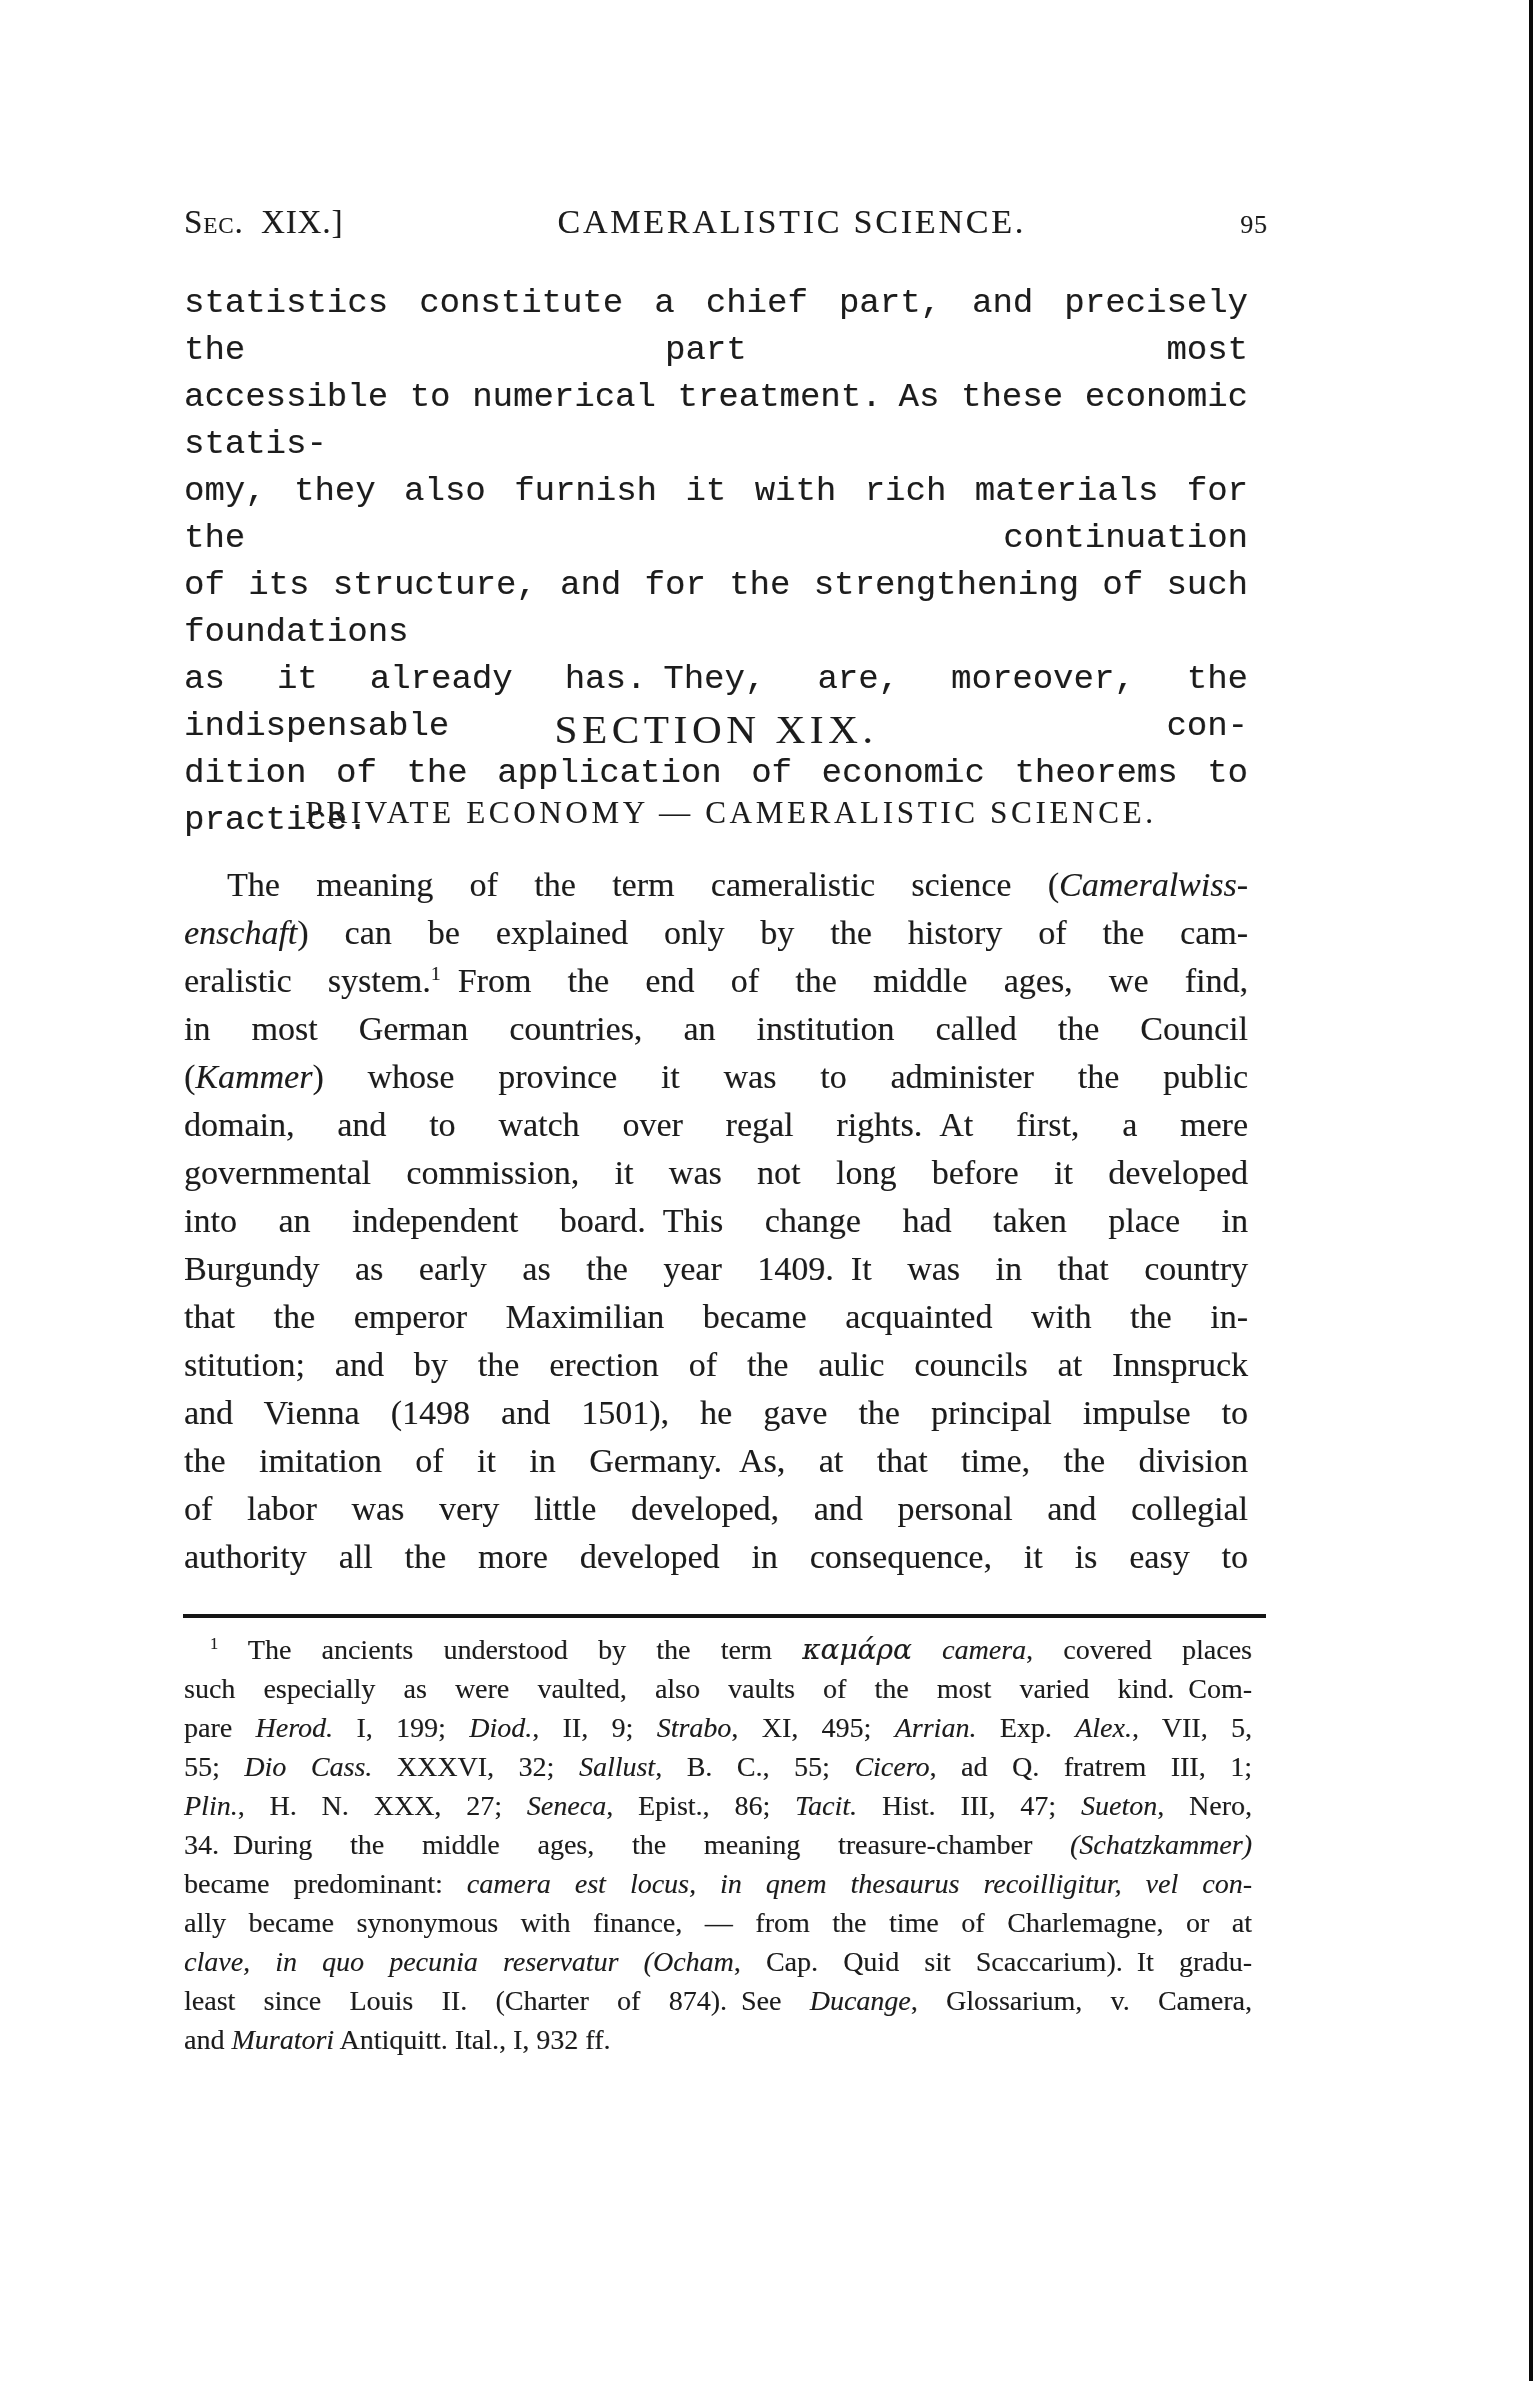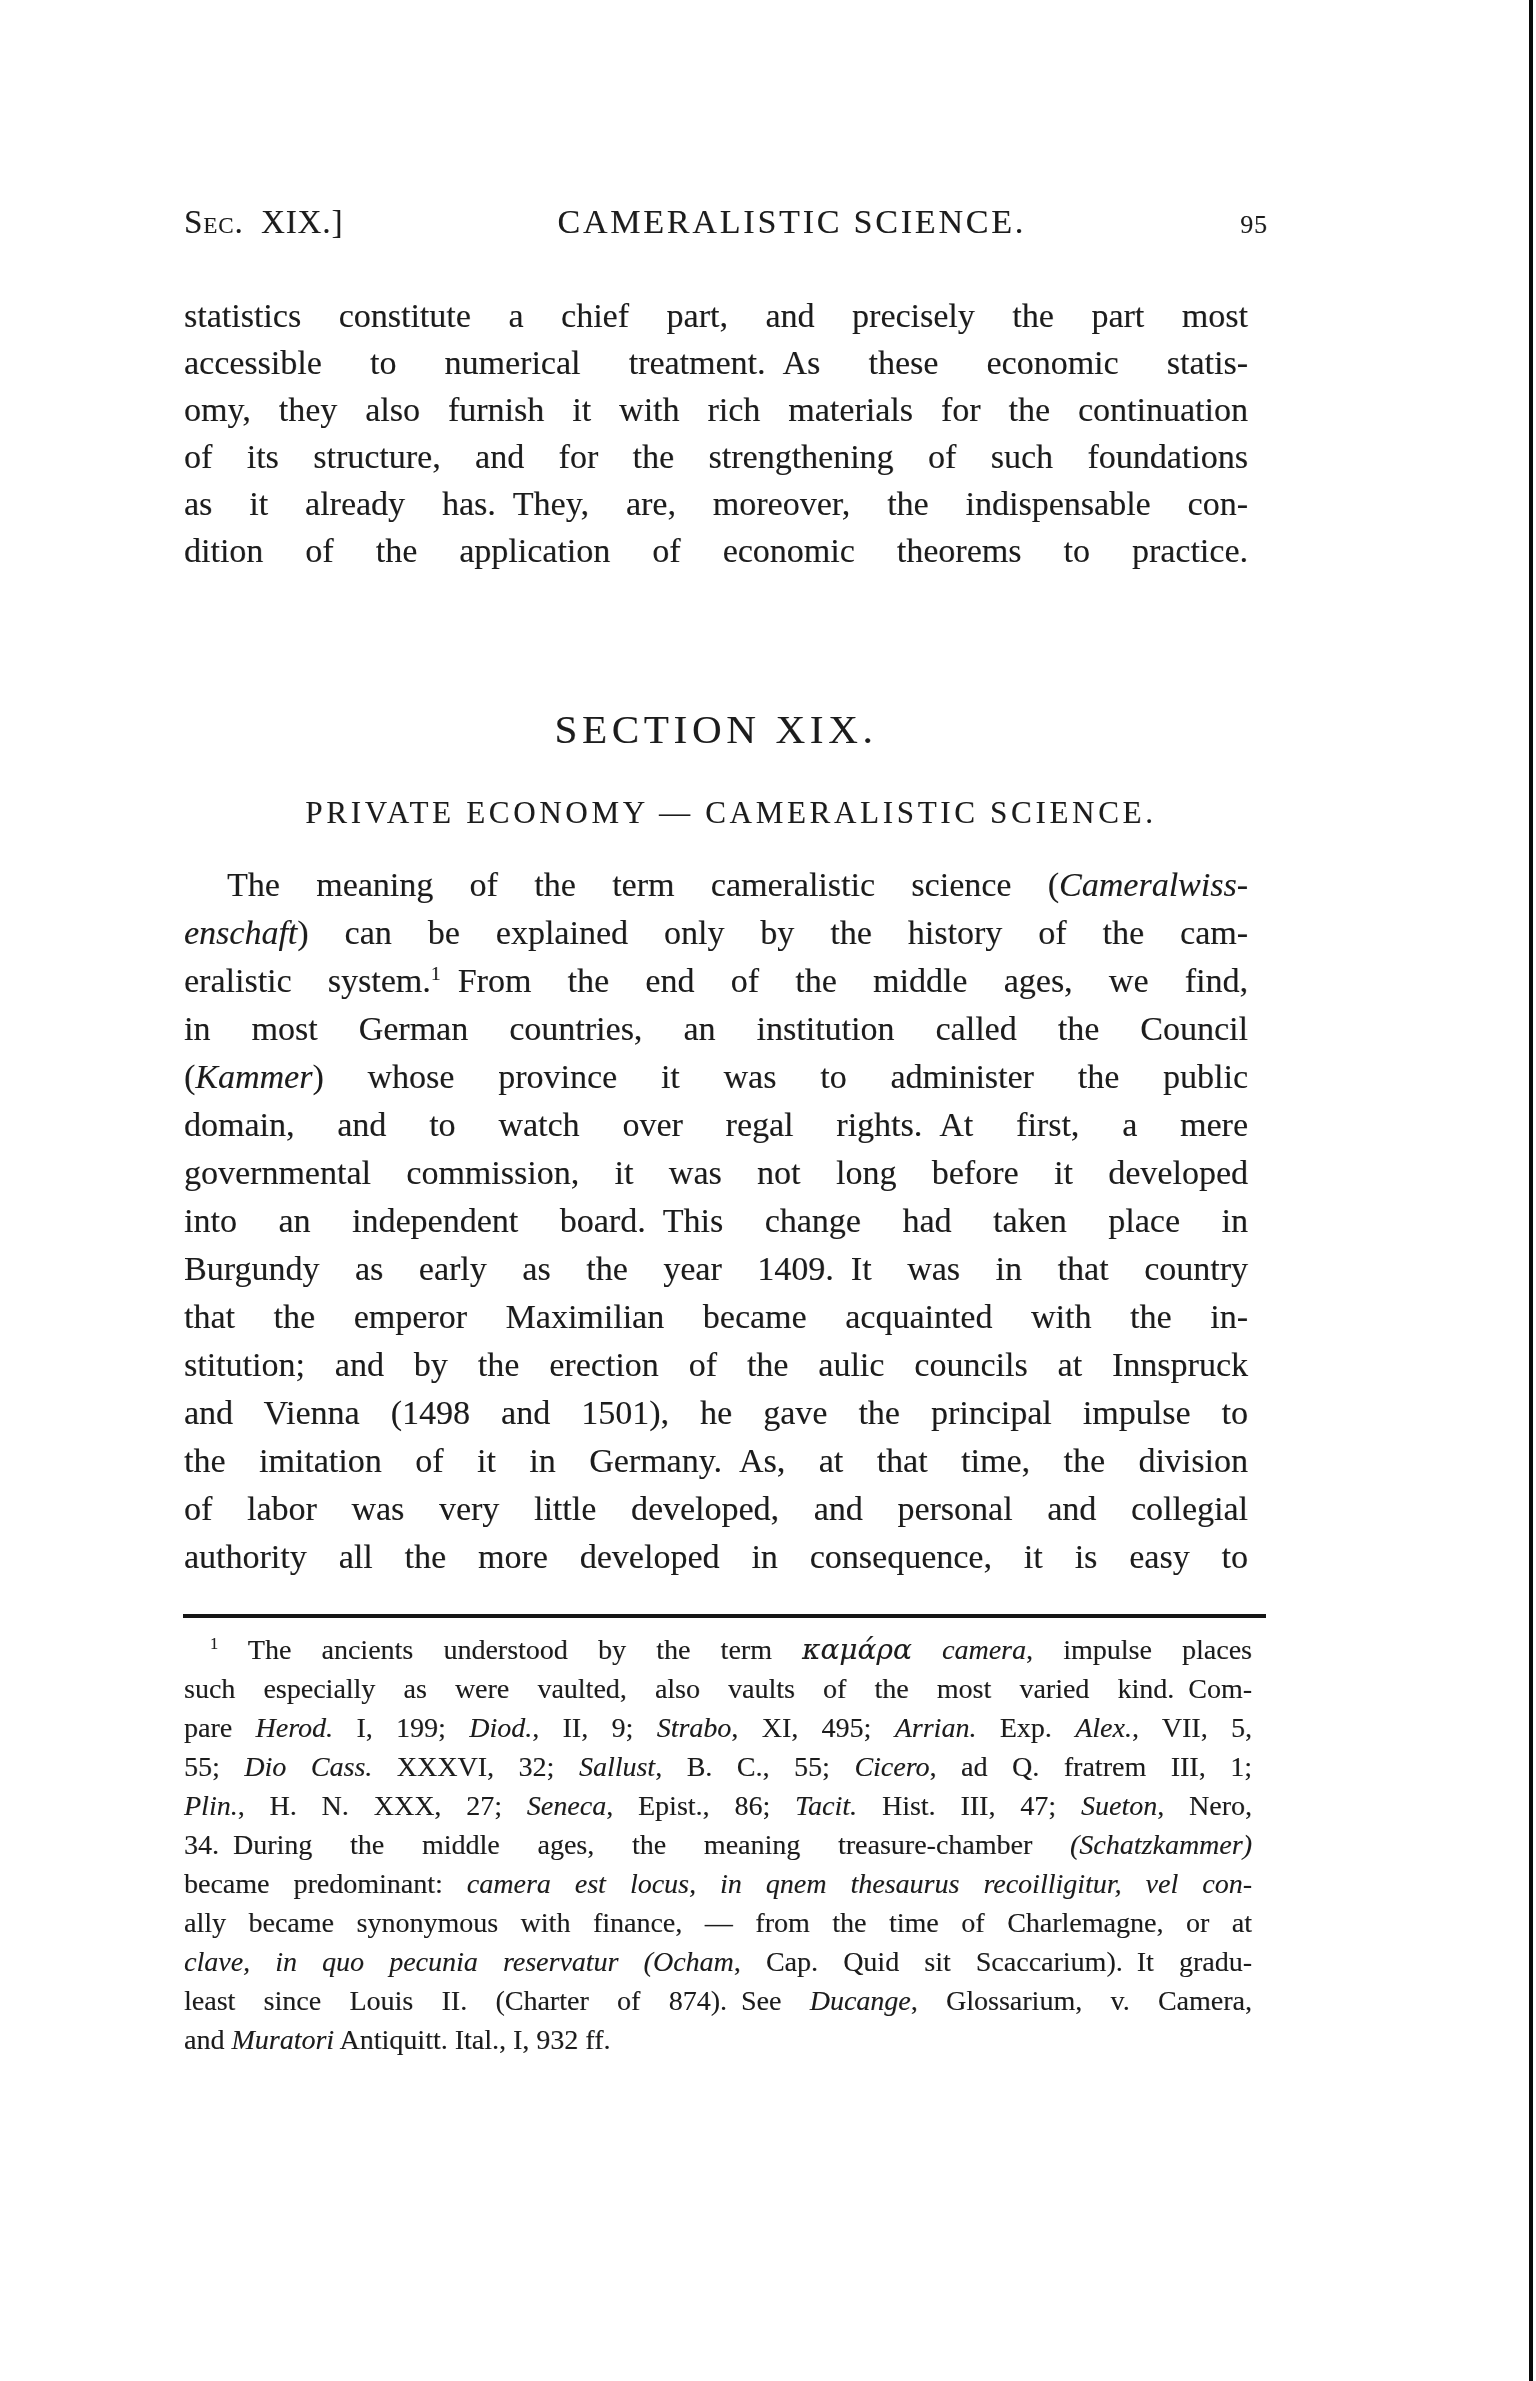--- a/index.html
+++ b/index.html
@@ -29,21 +29,21 @@
   }
   .rh-left { letter-spacing: 0.9px; }
   .sc { font-variant: small-caps; }
   .rh-title { font-size: 34px; letter-spacing: 2.8px; }
   .rh-page { font-size: 26px; letter-spacing: 0.9px; }
 
   .para {
     position: absolute; left: 184px; width: 1064px;
     font-size: 34px;
   }
-  .para1 { top: 292px; line-height: 47px; }
+  .para1 { top: 280px; line-height: 47px; font-family: Liberation Mono, monospace; }
   .para2 { top: 861px; line-height: 48px; }
 
   .line { text-align: justify; text-align-last: justify; }
   .line.last { text-align-last: left; }
   .para2 .line.indent { text-indent: 43px; }
   .footnote .line.indent { text-indent: 26px; }
 
   .seg-i { font-style: italic; }
   .seg-g { font-style: italic; font-family: "DejaVu Serif", serif; }
   .seg-sup { vertical-align: super; font-size: 58%; line-height: 0; }
@@ -106,21 +106,21 @@
       <div class="line"><span class="seg-r">stitution; and by the erection of the aulic councils at Innspruck</span></div>
       <div class="line"><span class="seg-r">and Vienna (1498 and 1501), he gave the principal impulse to</span></div>
       <div class="line"><span class="seg-r">the imitation of it in Germany. As, at that time, the division</span></div>
       <div class="line"><span class="seg-r">of labor was very little developed, and personal and collegial</span></div>
       <div class="line"><span class="seg-r">authority all the more developed in consequence, it is easy to</span></div>
     </section>
 
   <div class="fn-rule"></div>
 
   <section class="footnote">
-      <div class="line indent"><span class="seg-sup">1</span><span class="seg-r"> The ancients understood by the term </span><span class="seg-g">καμάρα</span><span class="seg-r"> </span><span class="seg-i">camera</span><span class="seg-r">, impulse places</span></div>
+      <div class="line indent"><span class="seg-sup">1</span><span class="seg-r"> The ancients understood by the term </span><span class="seg-g">καμάρα</span><span class="seg-r"> </span><span class="seg-i">camera</span><span class="seg-r">, covered places</span></div>
       <div class="line"><span class="seg-r">such especially as were vaulted, also vaults of the most varied kind. Com-</span></div>
       <div class="line"><span class="seg-r">pare </span><span class="seg-i">Herod.</span><span class="seg-r"> I, 199; </span><span class="seg-i">Diod.</span><span class="seg-r">, II, 9; </span><span class="seg-i">Strabo</span><span class="seg-r">, XI, 495; </span><span class="seg-i">Arrian.</span><span class="seg-r"> Exp. </span><span class="seg-i">Alex.</span><span class="seg-r">, VII, 5,</span></div>
       <div class="line"><span class="seg-r">55; </span><span class="seg-i">Dio Cass.</span><span class="seg-r"> XXXVI, 32; </span><span class="seg-i">Sallust</span><span class="seg-r">, B. C., 55; </span><span class="seg-i">Cicero</span><span class="seg-r">, ad Q. fratrem III, 1;</span></div>
       <div class="line"><span class="seg-i">Plin.</span><span class="seg-r">, H. N. XXX, 27; </span><span class="seg-i">Seneca</span><span class="seg-r">, Epist., 86; </span><span class="seg-i">Tacit.</span><span class="seg-r"> Hist. III, 47; </span><span class="seg-i">Sueton</span><span class="seg-r">, Nero,</span></div>
       <div class="line"><span class="seg-r">34. During the middle ages, the meaning treasure-chamber </span><span class="seg-i">(Schatzkammer)</span></div>
       <div class="line"><span class="seg-r">became predominant: </span><span class="seg-i">camera est locus, in qnem thesaurus recoilligitur, vel con-</span></div>
       <div class="line"><span class="seg-r">ally became synonymous with finance, — from the time of Charlemagne, or at</span></div>
       <div class="line"><span class="seg-i">clave, in quo pecunia reservatur (Ocham</span><span class="seg-r">, Cap. Quid sit Scaccarium). It gradu-</span></div>
       <div class="line"><span class="seg-r">least since Louis II. (Charter of 874). See </span><span class="seg-i">Ducange</span><span class="seg-r">, Glossarium, v. Camera,</span></div>
       <div class="line last"><span class="seg-r">and </span><span class="seg-i">Muratori</span><span class="seg-r"> Antiquitt. Ital., I, 932 ff.</span></div>

